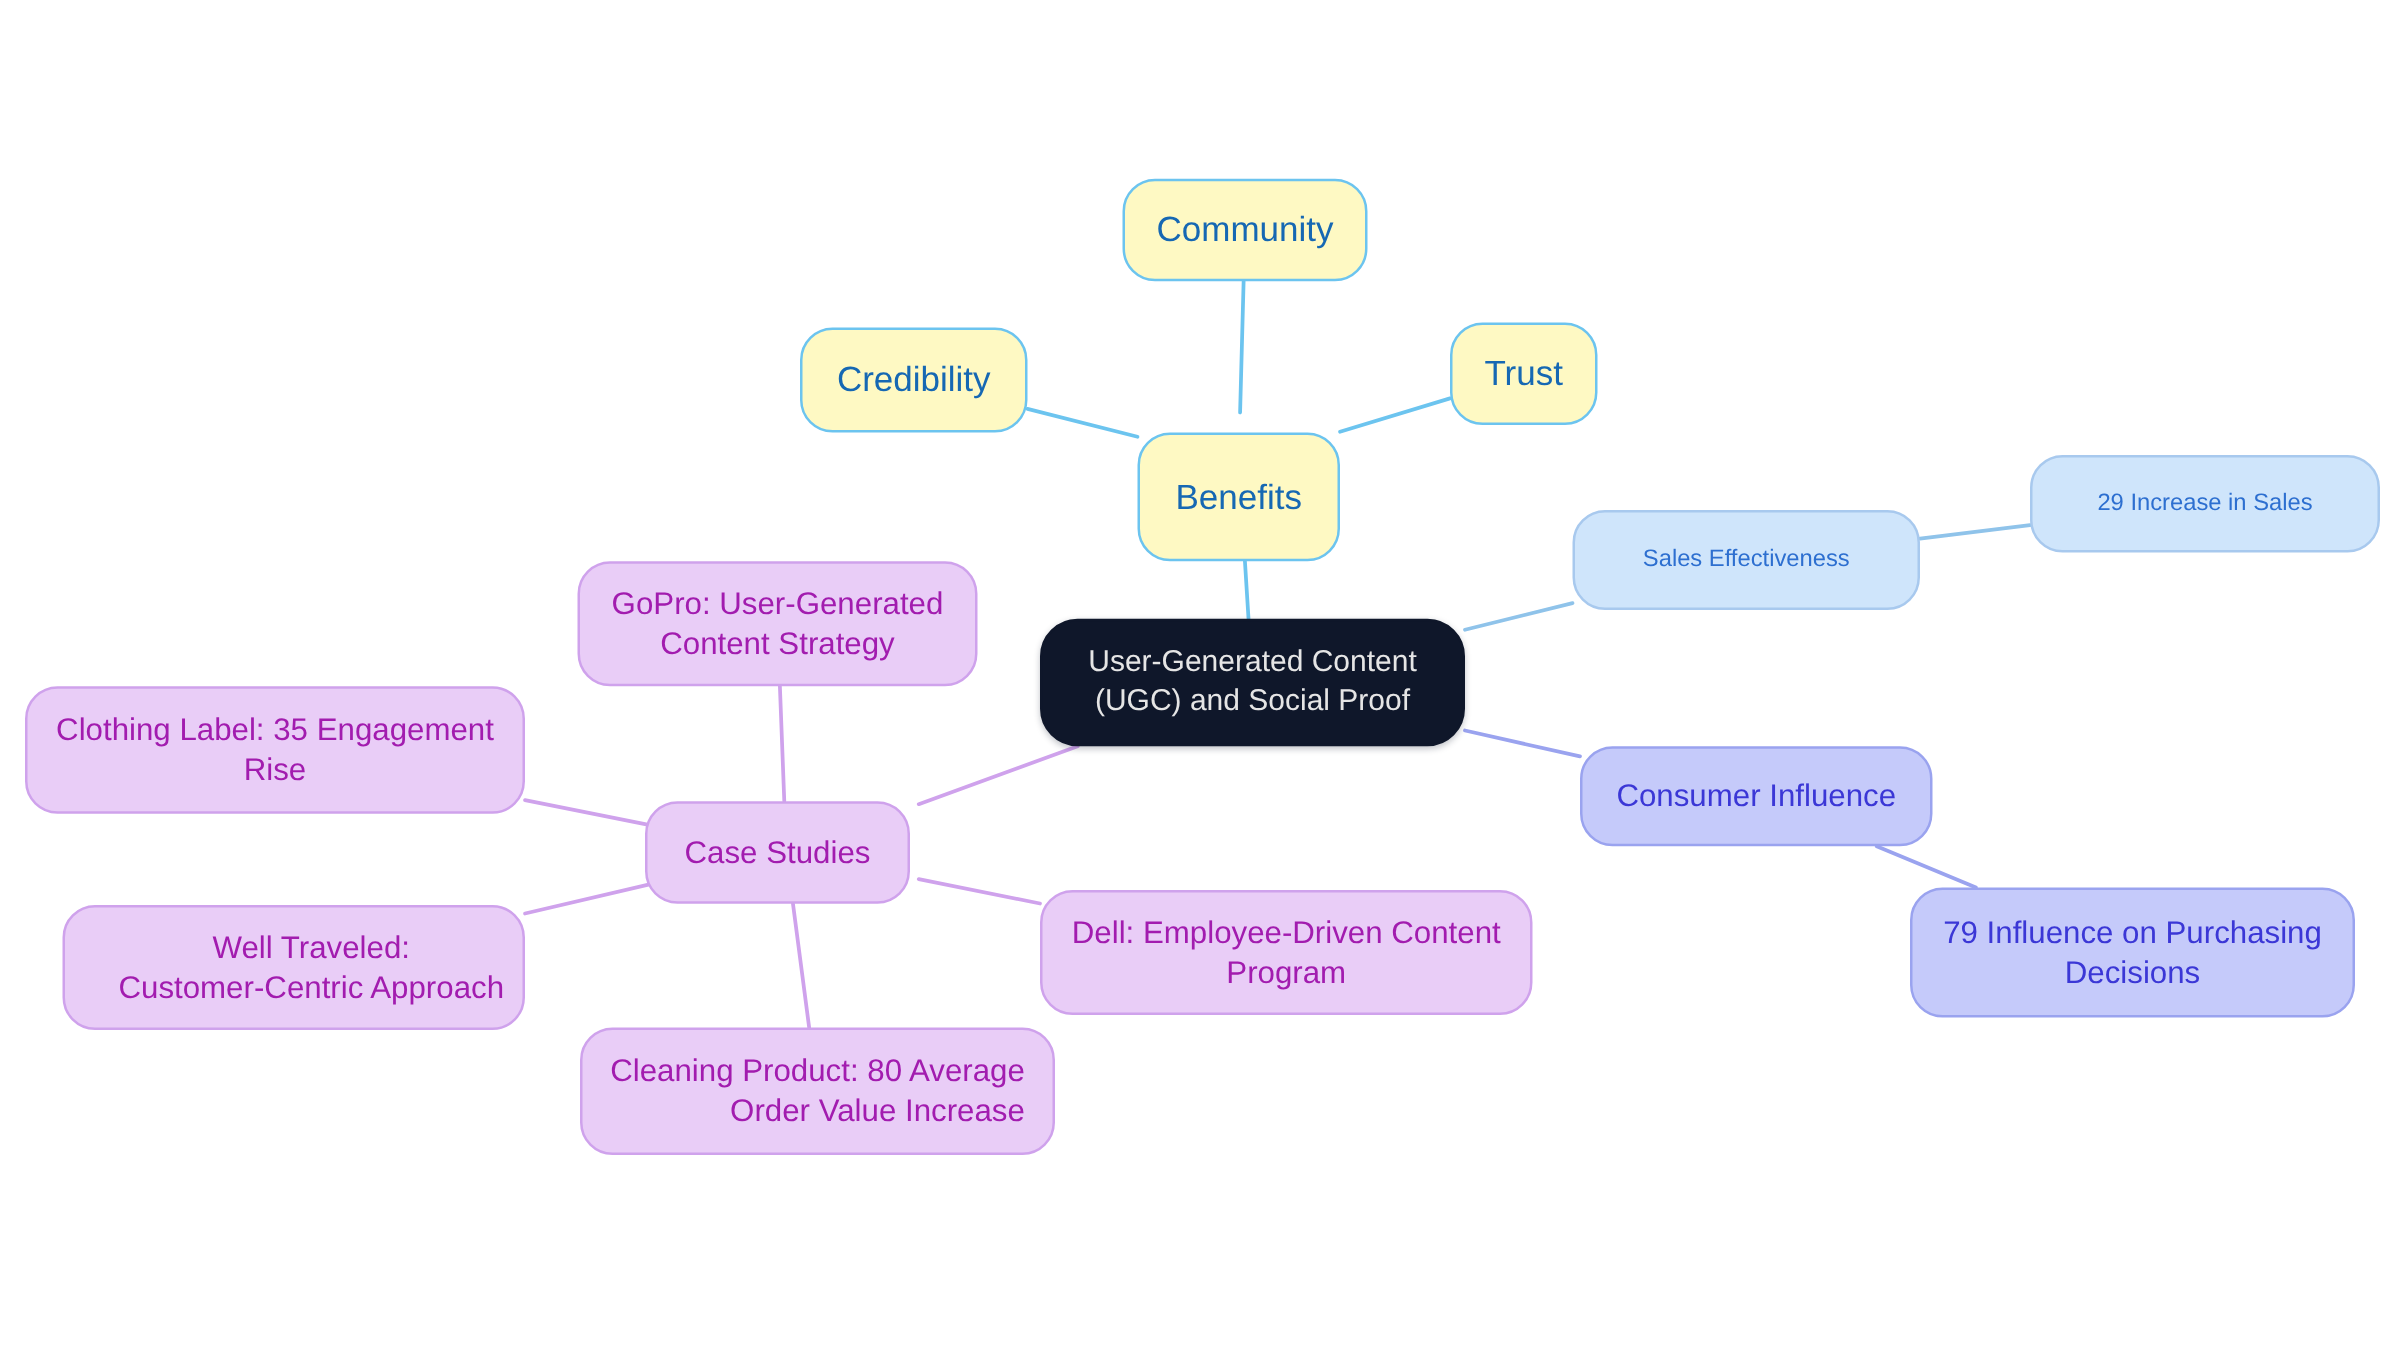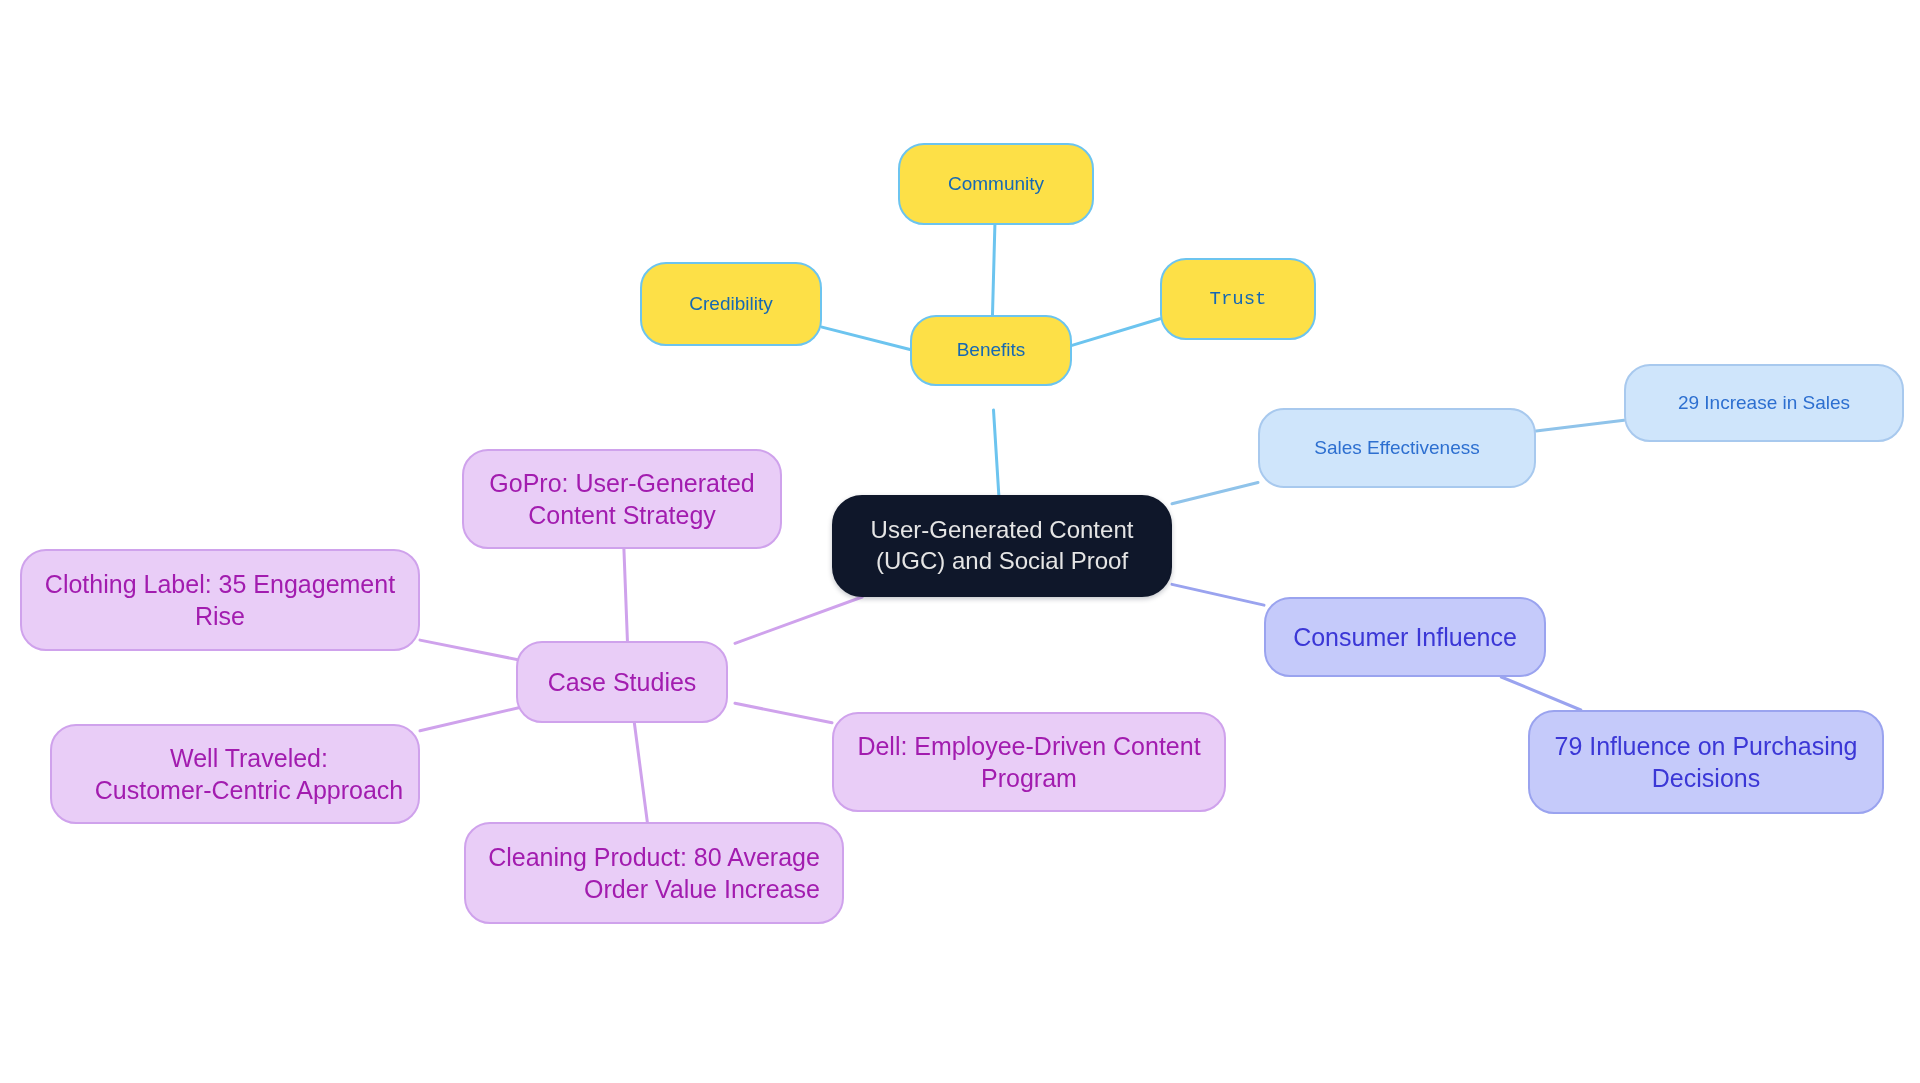--- a/index.html
+++ b/index.html
@@ -45,24 +45,24 @@
   }
   .node.root {
     background: #0f172a;
     border-color: #0f172a;
     color: #e5e5e5;
     font-size: 24px;
     border-radius: 30px;
     box-shadow: 0 2px 5px rgba(15,23,42,0.25);
   }
   .node.blue {
-    background: #fde047;
+    background: #fef9c3;
     border-color: #6cc4ef;
     color: #1668b3;
-    font-size: 19px;
+    font-size: 28px;
   }
   .node.paleblue {
     background: #cfe5fb;
     border-color: #a8c9ee;
     color: #2d6fd0;
     font-size: 19px;
   }
   .node.indigo {
     background: #c5cafa;
     border-color: #9aa3ef;
@@ -92,24 +92,24 @@
       <line x1="862.125" y1="597" x2="735" y2="643.3512064343164" stroke="#cfa2ec" stroke-width="3" stroke-linecap="round"></line>
       <line x1="627.431693989071" y1="641" x2="623.9125683060109" y2="549" stroke="#cfa2ec" stroke-width="3" stroke-linecap="round"></line>
       <line x1="523" y1="660.7481662591687" x2="420" y2="640.0977995110024" stroke="#cfa2ec" stroke-width="3" stroke-linecap="round"></line>
       <line x1="523" y1="706.751269035533" x2="420" y2="730.8020304568528" stroke="#cfa2ec" stroke-width="3" stroke-linecap="round"></line>
       <line x1="634.3664921465969" y1="723" x2="647.3246073298429" y2="822" stroke="#cfa2ec" stroke-width="3" stroke-linecap="round"></line>
       <line x1="735" y1="703.3065326633166" x2="832" y2="722.8040201005025" stroke="#cfa2ec" stroke-width="3" stroke-linecap="round"></line>
     </svg>
   <div id="node-layer">
       <div class="node root" id="node-root" style="left: 832px; top: 495px; width: 340px; height: 102px;">User-Generated Content
 (UGC) and Social Proof</div>
-      <div class="node blue" id="node-benefits" style="left: 910px; top: 315px; width: 162px; height: 71px;">Benefits</div>
+      <div class="node blue" id="node-benefits" style="left: 910px; top: 346px; width: 162px; height: 103px;">Benefits</div>
       <div class="node blue" id="node-community" style="left: 898px; top: 143px; width: 196px; height: 82px;">Community</div>
       <div class="node blue" id="node-credibility" style="left: 640px; top: 262px; width: 182px; height: 84px;">Credibility</div>
-      <div class="node blue" id="node-trust" style="left: 1160px; top: 258px; width: 156px; height: 82px; font-family: Liberation Mono, monospace;">Trust</div>
+      <div class="node blue" id="node-trust" style="left: 1160px; top: 258px; width: 118px; height: 82px;">Trust</div>
       <div class="node paleblue" id="node-sales_effectiveness" style="left: 1258px; top: 408px; width: 278px; height: 80px;">Sales Effectiveness</div>
       <div class="node paleblue" id="node-increase_in_sales" style="left: 1624px; top: 364px; width: 280px; height: 78px;">29 Increase in Sales</div>
       <div class="node indigo" id="node-consumer_influence" style="left: 1264px; top: 597px; width: 282px; height: 80px;">Consumer Influence</div>
       <div class="node indigo" id="node-influence_purchasing" style="left: 1528px; top: 710px; width: 356px; height: 104px;">79 Influence on Purchasing
 Decisions</div>
       <div class="node purple" id="node-case_studies" style="left: 516px; top: 641px; width: 212px; height: 82px;">Case Studies</div>
       <div class="node purple" id="node-gopro" style="left: 462px; top: 449px; width: 320px; height: 100px;">GoPro: User-Generated
 Content Strategy</div>
       <div class="node purple" id="node-clothing_label" style="left: 20px; top: 549px; width: 400px; height: 102px;">Clothing Label: 35 Engagement
 Rise</div>

